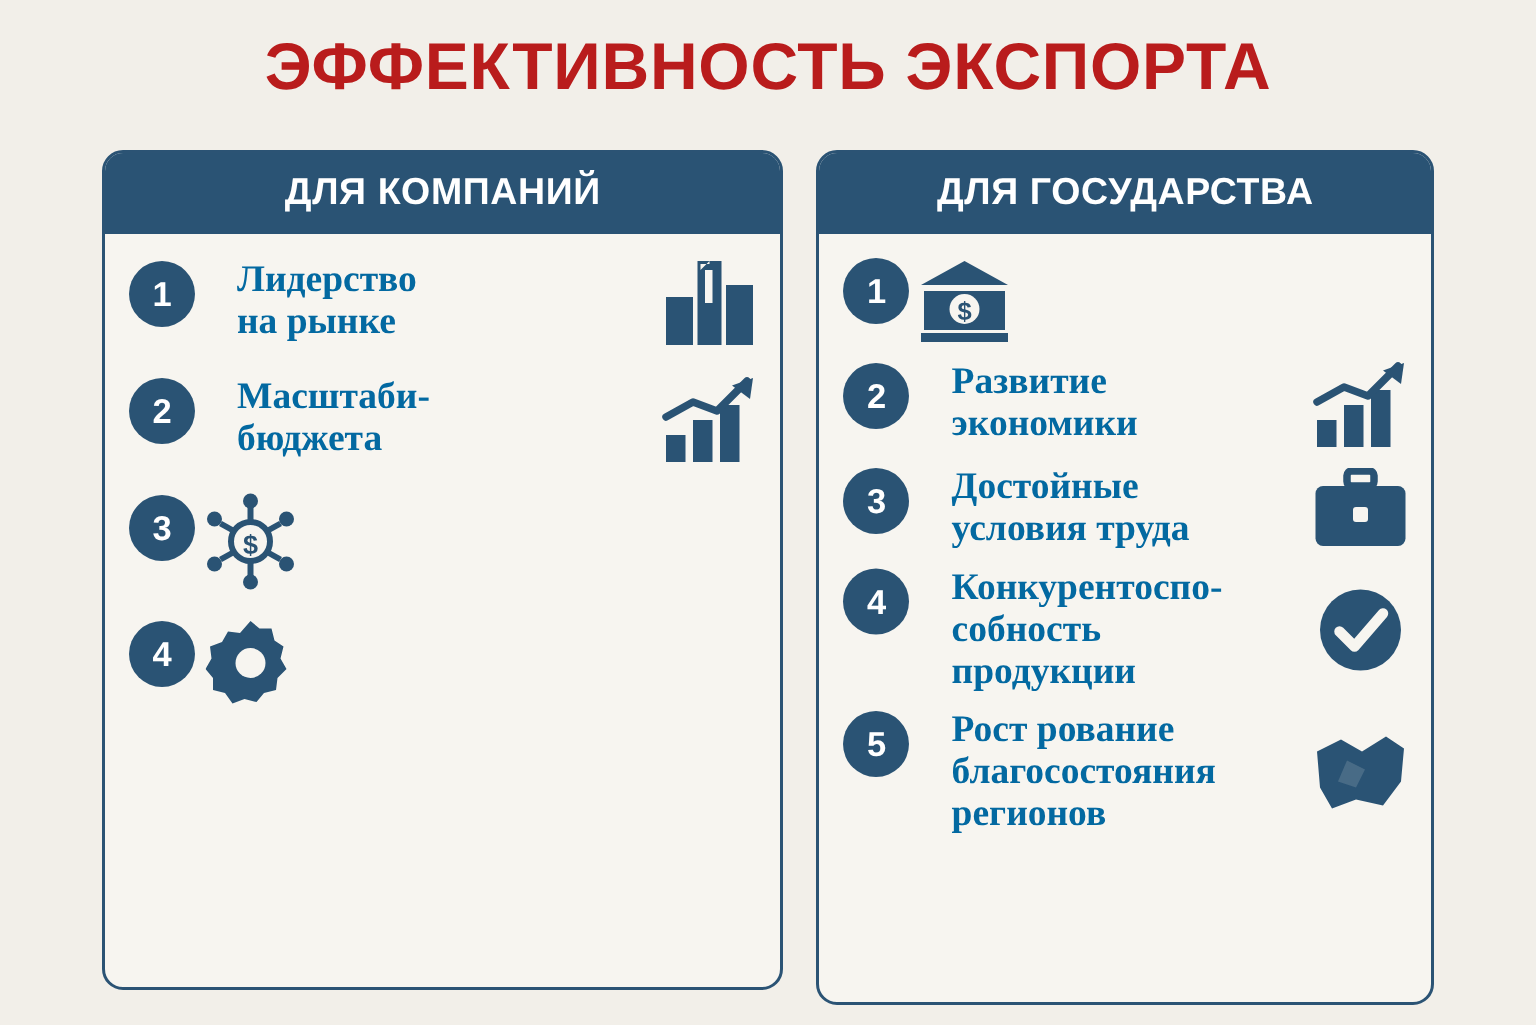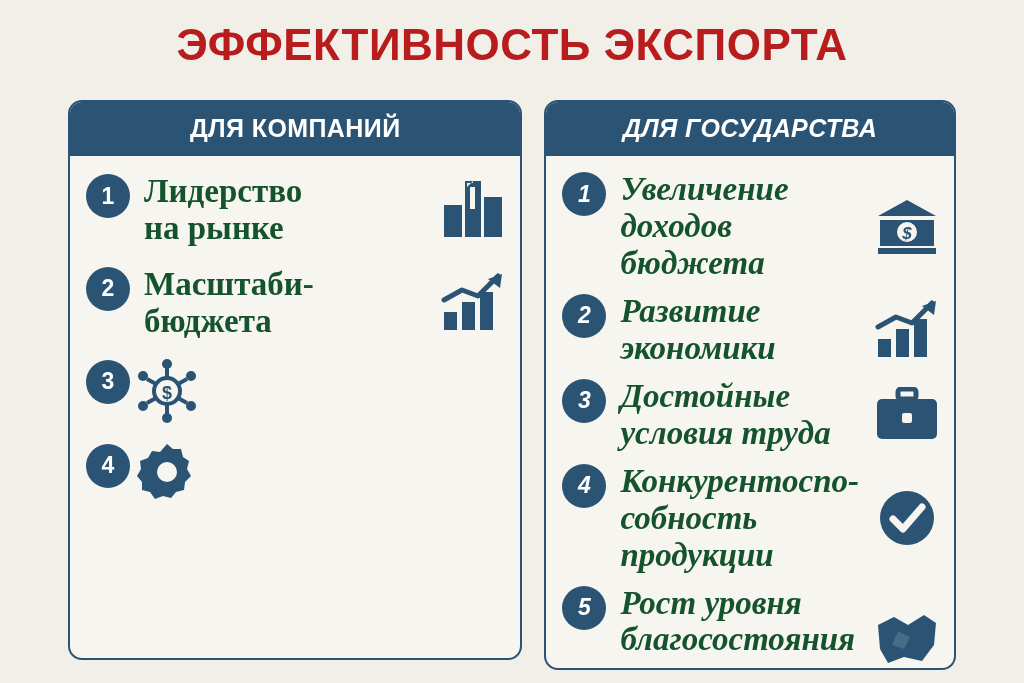--- a/index.html
+++ b/index.html
@@ -43,21 +43,21 @@
   }
   .card {
     background: #f7f5f0;
     border: 2px solid #2b5374;
     border-radius: 14px;
     box-sizing: border-box;
     overflow: hidden;
     position: relative;
   }
   .card.left { width: 488px; height: 560px; }
-  .card.right { width: 442px; height: 570px; font-style: italic; }
+  .card.right { width: 442px; height: 570px; }
   .card-header {
     background: #2a5374;
     color: #ffffff;
     font-size: 25px;
     font-weight: bold;
     text-align: center;
     padding: 12px 0 13px 0;
     letter-spacing: 0.4px;
   }
   .card.right .card-header { font-size: 25px; }
@@ -79,24 +79,24 @@
     background: #2a5374;
     color: #ffffff;
     font-size: 23px;
     font-weight: bold;
     display: flex;
     align-items: center;
     justify-content: center;
     margin-top: 2px;
   }
   .item-text {
-    margin-left: 14px;
-    font-size: 33px;
-    font-weight: bold;
-    color: #14532d;
+    margin-left: 28px;
+    font-size: 25px;
+    font-weight: bold;
+    color: #0369a1;
     line-height: 1.12;
     font-family: "Liberation Serif", serif;
     white-space: pre-line;
     flex: 1 1 auto;
     padding-top: 1px;
   }
   .icon-wrap {
     flex: 0 0 auto;
     width: 74px;
     display: flex;
@@ -187,23 +187,20 @@
 
       </div>
     </div>
 
     <div class="card right">
       <div class="card-header">ДЛЯ ГОСУДАРСТВА</div>
       <div class="items">
 
         <div class="item">
           <div class="badge">1</div>
-          <div class="item-text">Увеличение
-доходов
-бюджета</div>
           <div class="icon-wrap">
             <svg width="66" height="60" viewBox="0 0 66 60">
               <polygon points="33,4 62,20 4,20" fill="#2a5374"></polygon>
               <rect x="6" y="24" width="54" height="26" fill="#2a5374"></rect>
               <rect x="4" y="52" width="58" height="6" fill="#2a5374"></rect>
               <circle cx="33" cy="36" r="10" fill="#f7f5f0"></circle>
               <text x="33" y="43" font-size="17" font-weight="bold" fill="#2a5374" text-anchor="middle" font-family="Liberation Sans, sans-serif">$</text>
             </svg>
           </div>
         </div>
@@ -244,21 +241,21 @@
           <div class="icon-wrap">
             <svg width="58" height="58" viewBox="0 0 58 58">
               <circle cx="29" cy="29" r="27" fill="#2a5374"></circle>
               <path d="M15 30 L25 40 L44 18" stroke="#f7f5f0" stroke-width="7" fill="none" stroke-linecap="round" stroke-linejoin="round"></path>
             </svg>
           </div>
         </div>
 
         <div class="item">
           <div class="badge">5</div>
-          <div class="item-text">Рост уровня
+          <div class="item-text">Рост рование
 благосостояния
 регионов</div>
           <div class="icon-wrap">
             <svg width="66" height="56" viewBox="0 0 66 56">
               <path d="M4 14 L20 6 L34 14 L50 4 L62 12 L60 34 L48 50 L30 46 L14 52 L6 38 Z" fill="#2a5374"></path>
               <path d="M24 20 L36 26 L30 38 L18 34 Z" fill="#f7f5f0" opacity="0.15"></path>
             </svg>
           </div>
         </div>
 

